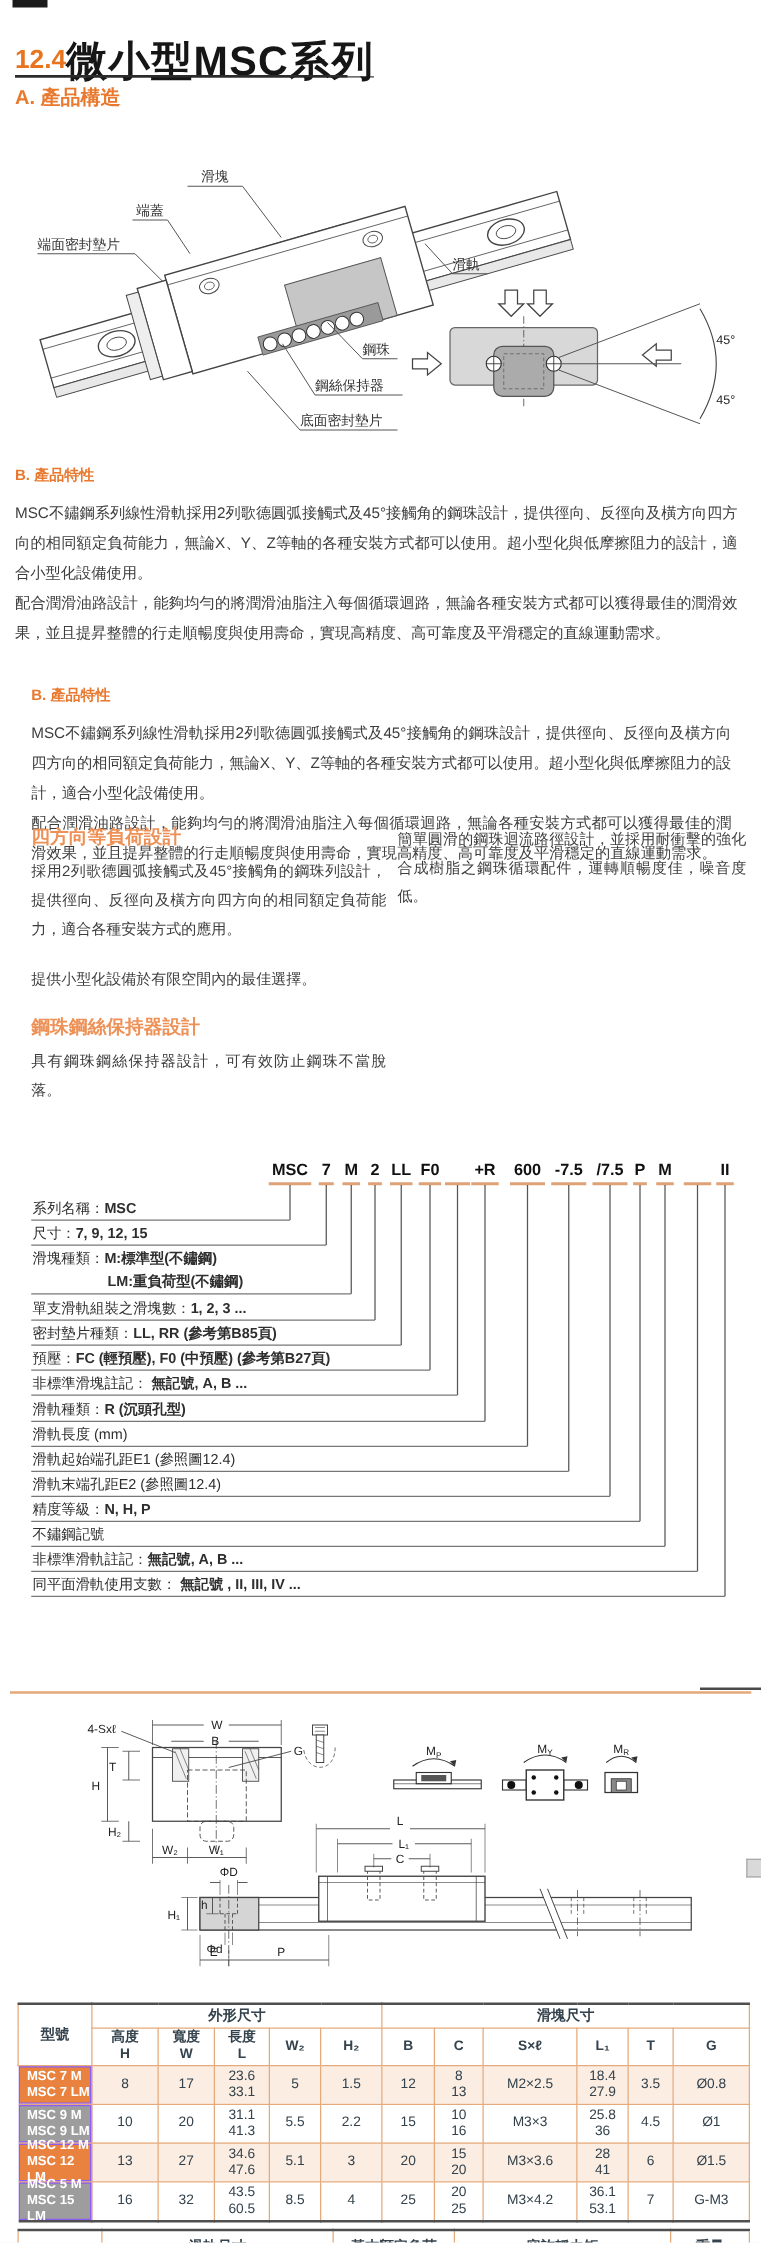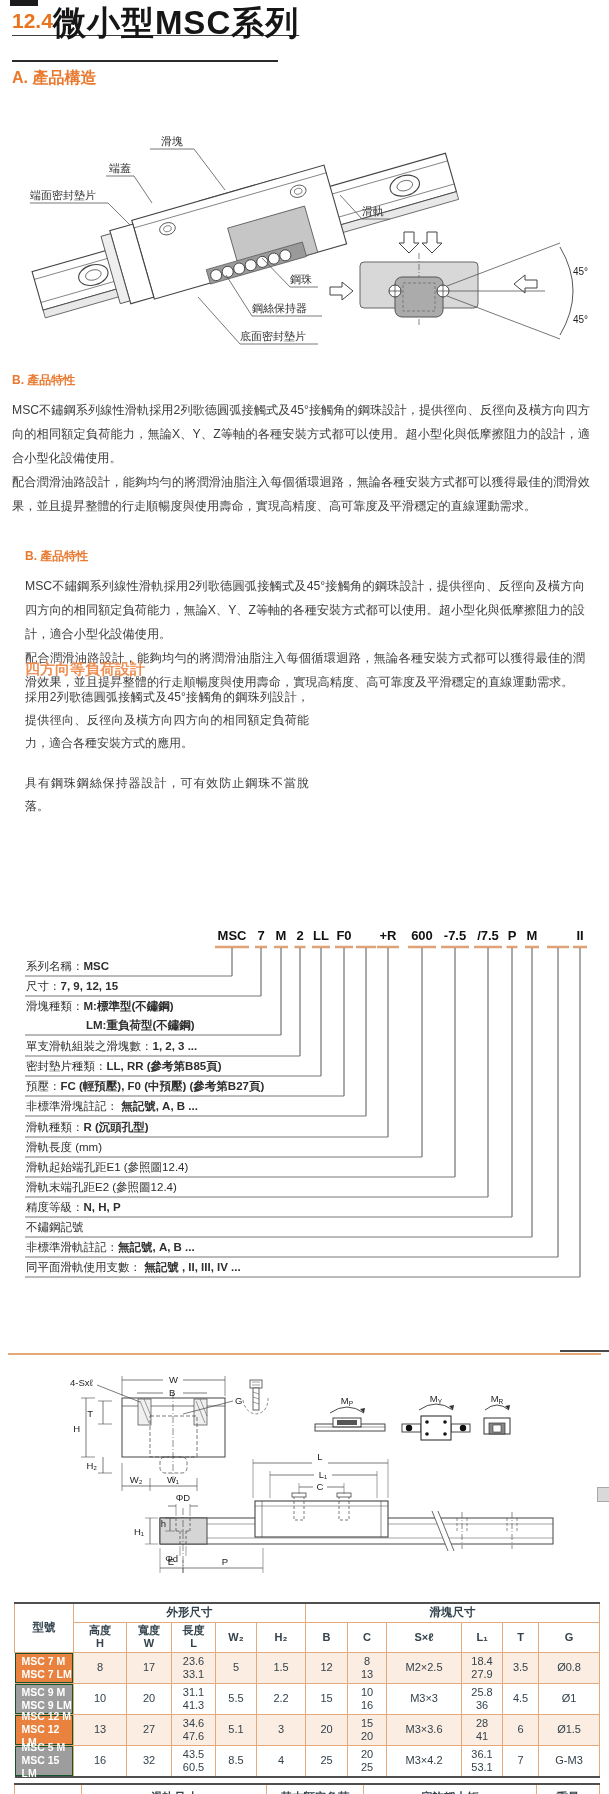--- a/index.html
+++ b/index.html
@@ -1,21 +1,21 @@
 <!DOCTYPE html>
 <html><head>
 <meta charset="utf-8">
 <style>
   * { margin:0; padding:0; box-sizing:border-box; }
   body { background:#e9e9e9; font-family:"Liberation Sans","DejaVu Sans",sans-serif; }
   #page { position:relative; width:609px; height:1794px; background:#ffffff; overflow:hidden; margin:0 auto; color:#3f3f3f; }
 
   .corner-mark { position:absolute; left:10px; top:0; width:28px; height:6px; background:#1b1b1b; }
 
-  .title-row { position:absolute; left:12px; top:1px; white-space:nowrap;text-decoration:underline; }
+  .title-row { position:absolute; left:12px; top:27px; white-space:nowrap;text-decoration:underline; }
   .sec-num { color:#E8741F; font-size:21px; font-weight:bold; vertical-align:6px; }
   .title-text { color:#161616; font-size:33px; font-weight:bold; letter-spacing:1px; }
   .title-underline { position:absolute; left:12px; top:60px; width:266px; height:2px; background:#2b2b2b; }
 
   .heading-a { position:absolute; left:12px; top:68px; color:#E8792F; font-size:16px; font-weight:bold; }
 
   #diagram-a { position:absolute; left:0; top:95px; }
 
   .b1-block { position:absolute; left:12px; top:372px; width:578px; }
   .b2-block { position:absolute; left:25px; top:548px; width:560px; }
@@ -43,21 +43,21 @@
   .unit-note { position:absolute; right:10px; top:1662px; font-size:11px; color:#333; }
 
   table { border-collapse:collapse; table-layout:fixed; font-family:inherit; }
   #spec-table { position:absolute; left:14px; top:1602px; width:585px;
                 border-top:2px solid #4f4f4f; border-bottom:2px solid #4f4f4f; font-size:11px; color:#33424C; }
   #spec-table th, #spec-table td { border:1px solid #E5AA7C; text-align:center; vertical-align:middle; }
   #spec-table th { font-weight:bold; background:#fff; }
   #spec-table thead tr:first-child th { height:19px; font-size:11.5px; }
   #spec-table thead tr:last-child th { height:30px; }
   #spec-table tbody tr { height:30px; }
-  #spec-table td.model { padding:1px; background:#14532d; border-left:none; }
+  #spec-table td.model { padding:1px; background:#8b5cf6; border-left:none; }
   .model-bg { height:28px; display:flex; flex-direction:column; justify-content:center; padding-left:6px; text-align:left;
               color:#fff; font-weight:bold; font-size:10.5px; line-height:13px; }
   .tone-orange .model-bg { background:#E8823E; }
   .tone-gray  .model-bg { background:#9D9D9D; }
   .tone-orange td { background:#FBEDE2; }
   .tone-gray  td { background:#ffffff; }
   .cline { line-height:13px; }
 
   #rail-table { position:absolute; left:14px; top:1783px; width:585px; border-top:2px solid #4f4f4f; font-size:11.5px; color:#33424C; }
   #rail-table th { border:1px solid #E5AA7C; height:26px; font-weight:bold; background:#fff; text-align:center; }
@@ -182,27 +182,30 @@
     <p class="body-para">配合潤滑油路設計，能夠均勻的將潤滑油脂注入每個循環迴路，無論各種安裝方式都可以獲得最佳的潤滑效果，並且提昇整體的行走順暢度與使用壽命，實現高精度、高可靠度及平滑穩定的直線運動需求。</p>
   </div>
 
   <div class="features">
     <div class="feat-col-left">
       <div class="feat-block">
         <div class="feat-title">四方向等負荷設計</div>
         <div class="feat-body">採用2列歌德圓弧接觸式及45°接觸角的鋼珠列設計，提供徑向、反徑向及橫方向四方向的相同額定負荷能力，適合各種安裝方式的應用。</div>
       </div>
       <div class="feat-block">
+        <div class="feat-body">提供小型化設備於有限空間內的最佳選擇。</div>
       </div>
       <div class="feat-block">
+        <div class="feat-title">鋼珠鋼絲保持器設計</div>
         <div class="feat-body">具有鋼珠鋼絲保持器設計，可有效防止鋼珠不當脫落。</div>
       </div>
     </div>
     <div class="feat-col-right">
       <div class="feat-block">
+        <div class="feat-body">簡單圓滑的鋼珠迴流路徑設計，並採用耐衝擊的強化合成樹脂之鋼珠循環配件，運轉順暢度佳，噪音度低。</div>
       </div>
     </div>
   </div>
 
   <svg id="ladder-svg" width="609" height="370" viewBox="0 0 609 370">
       <text x="232" y="22" text-anchor="middle" class="seg">MSC</text>
       <line x1="215" y1="29" x2="249" y2="29" stroke="#DFA276" stroke-width="2.5"></line>
       <line x1="232" y1="30" x2="232" y2="58" stroke="#555" stroke-width="1"></line>
       <line x1="25" y1="58" x2="232" y2="58" stroke="#777" stroke-width="1"></line>
       <text x="261" y="22" text-anchor="middle" class="seg">7</text>

